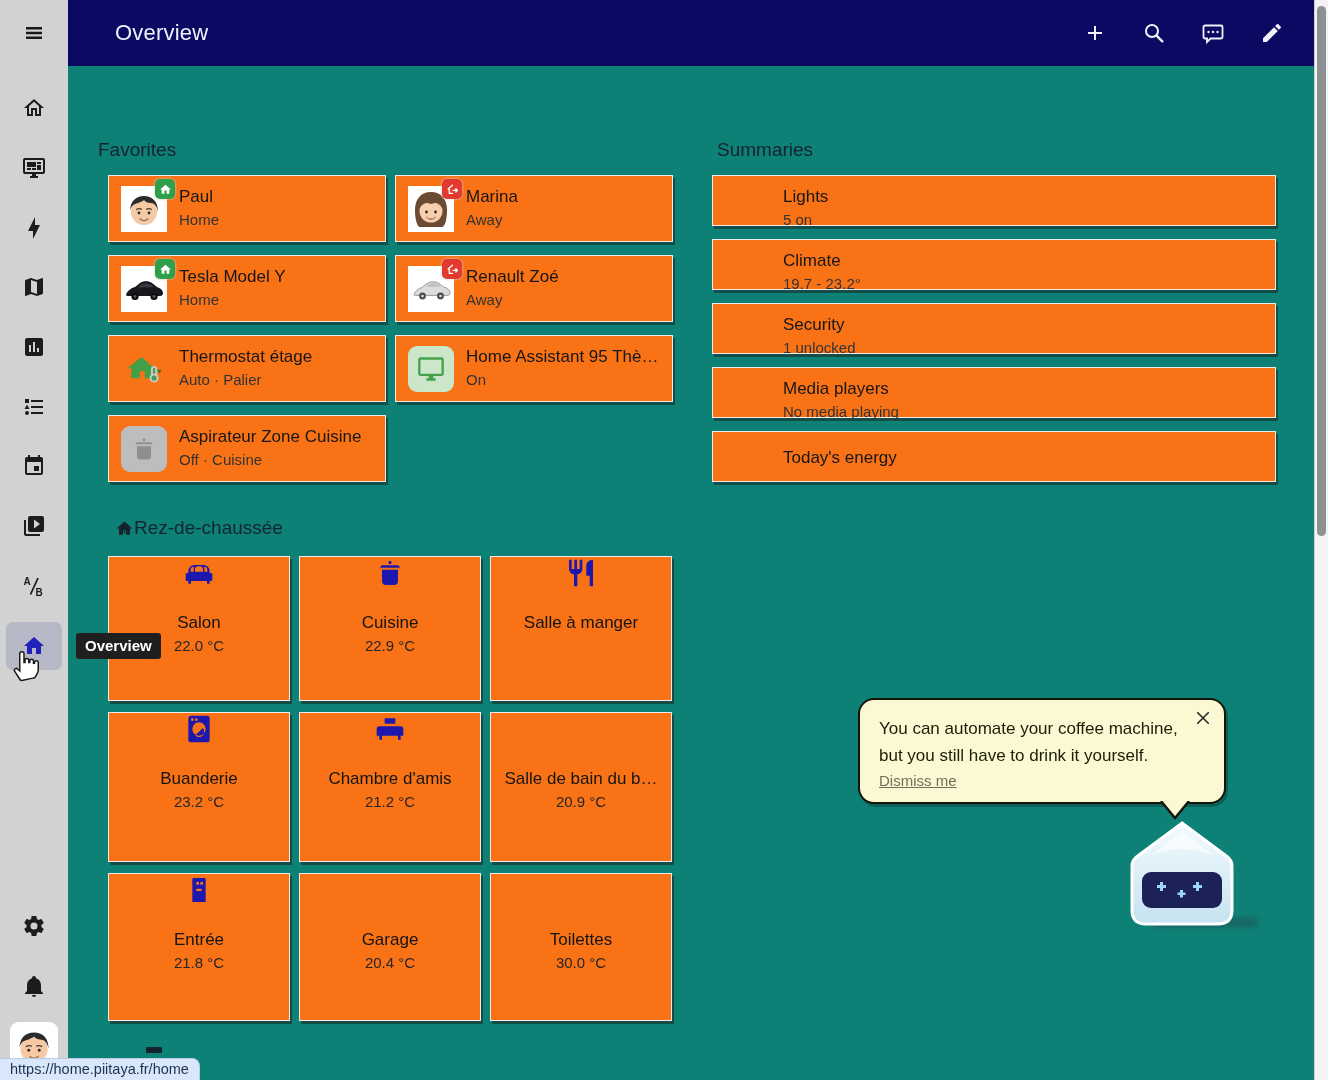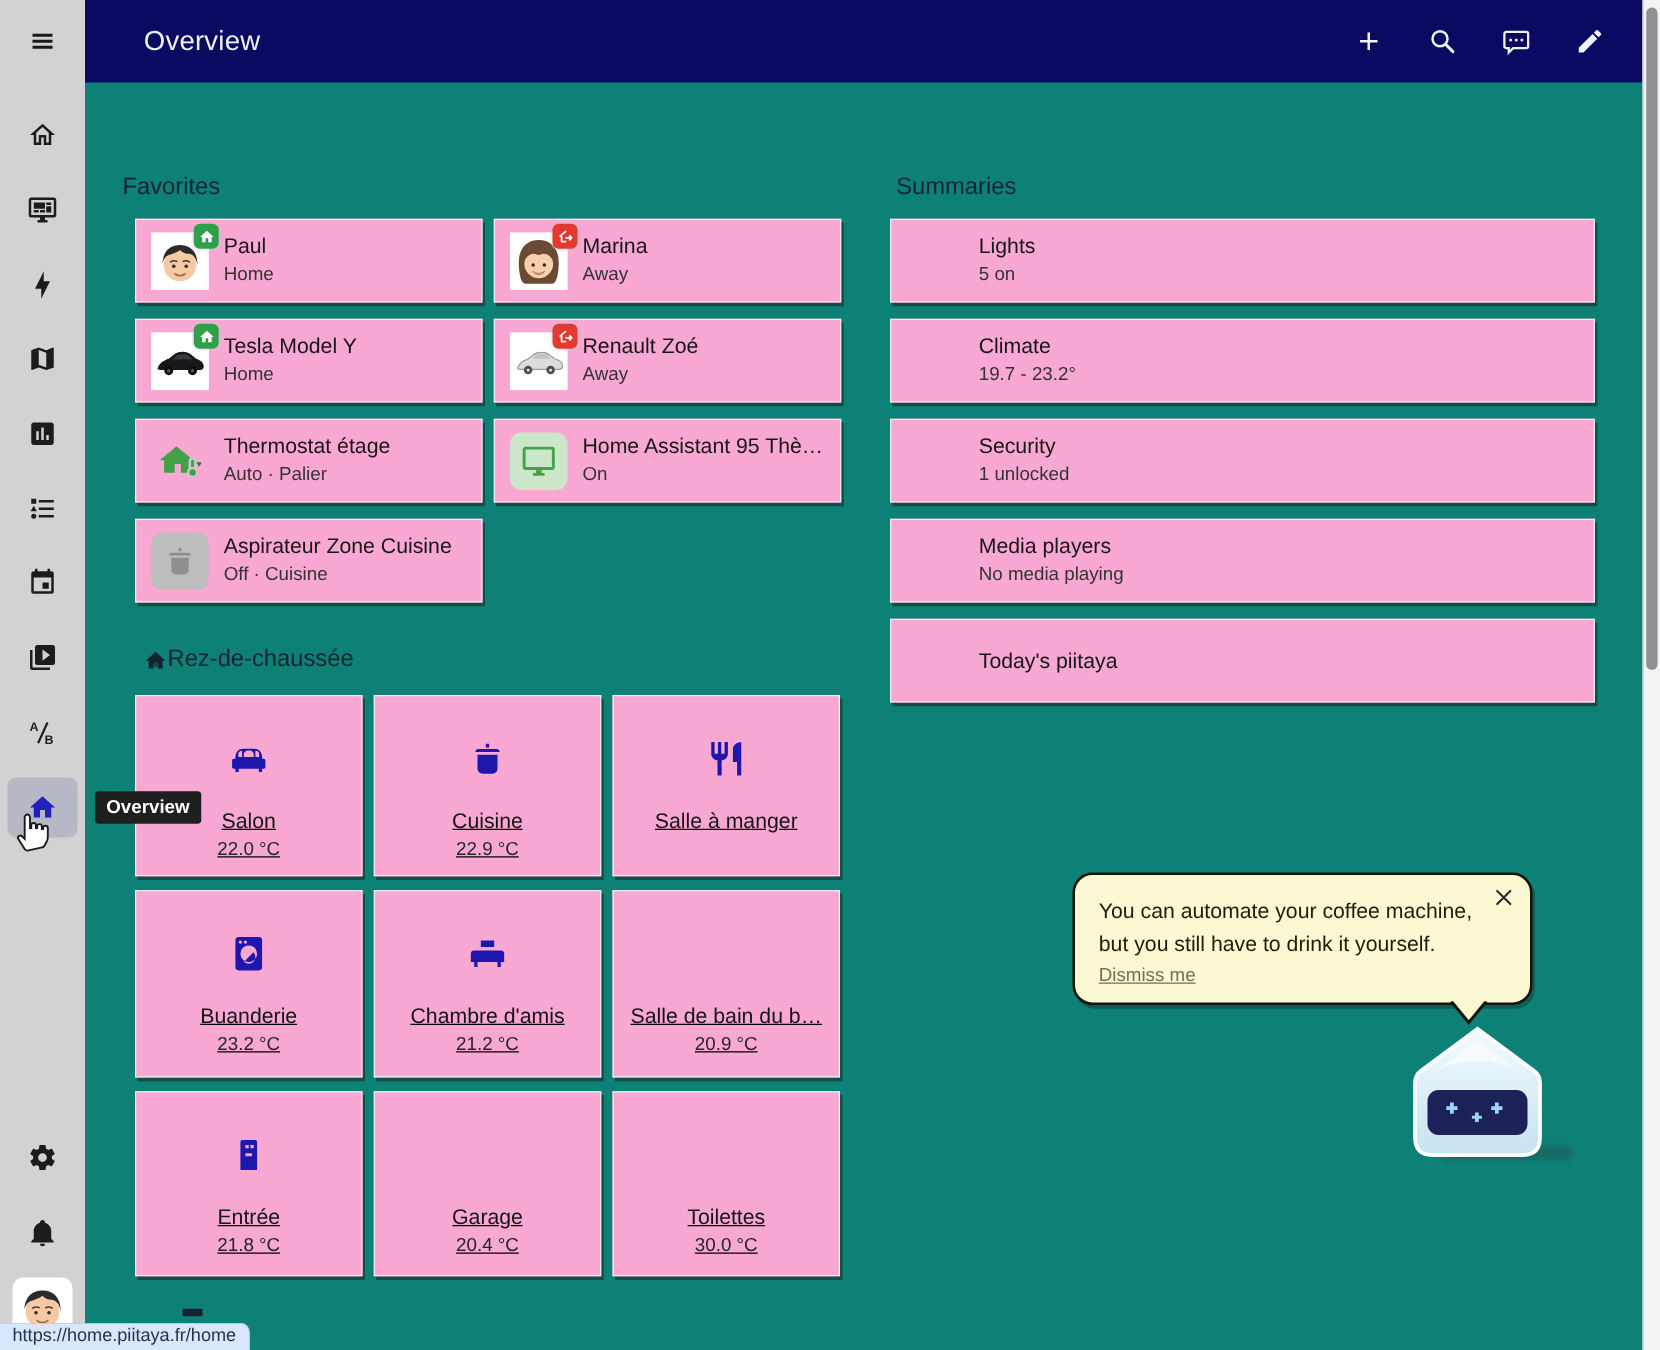--- a/index.html
+++ b/index.html
@@ -32,47 +32,47 @@
   .section-title{position:absolute;color:#15232e;font-size:19px;font-weight:500}
   .area-header{position:absolute;left:115px;top:517px;display:flex;align-items:center;gap:0;color:#15232e}
   .area-header svg{width:19px;height:19px}
   .area-header .t{font-size:19px;font-weight:500}
 
   .grid-fav{position:absolute;left:108px;top:175px;display:grid;grid-template-columns:278px 278px;gap:13px 9px}
   .grid-sum{position:absolute;left:712px;top:175px;display:grid;grid-template-columns:564px;gap:13px}
   .grid-rooms{position:absolute;left:108px;top:556px;display:grid;grid-template-columns:182px 182px 182px;grid-template-rows:145px 150px 148px;gap:11px 9px}
 
   .card{
-    background:#f9a8d4;border:1px solid #ececec;box-sizing:border-box;
-    box-shadow:2px 3px 0 rgba(25,25,25,.5);position:relative;cursor:pointer;text-decoration:underline;
+    background:#f97316;border:1px solid #ececec;box-sizing:border-box;
+    box-shadow:2px 3px 0 rgba(25,25,25,.5);position:relative;cursor:pointer;
   }
   .fav-card{height:67px}
   .fav-text{position:absolute;left:70px;top:10px;right:8px;overflow:hidden;white-space:nowrap}
   .fav-name{font-size:17px;color:#161616;line-height:21px;overflow:hidden;text-overflow:ellipsis}
   .fav-status{font-size:15px;color:#333;line-height:19px;margin-top:3px}
   .fav-media{position:absolute;left:12px;top:10px;width:46px;height:46px}
   .fav-media.photo{background:#fff}
   .fav-media.green-box{background:#cbe6c9;border-radius:9px;display:flex;align-items:center;justify-content:center;color:#45a14b}
   .fav-media.gray-box{background:#bdbdbd;border-radius:9px;display:flex;align-items:center;justify-content:center;color:#8f8f8f}
   .fav-media.plain{display:flex;align-items:center;justify-content:center;color:#43a047}
   .fav-media svg{width:46px;height:46px;display:block}
   .fav-media.green-box svg,.fav-media.gray-box svg{width:28px;height:28px}
   .fav-media.plain svg{width:34px;height:34px}
   .badge{position:absolute;left:46px;top:3px;width:20px;height:20px;border-radius:5px;display:flex;align-items:center;justify-content:center;box-shadow:0 0 0 1.5px rgba(200,200,200,.35)}
   .badge svg{width:13px;height:13px;color:#fff}
   .badge.home{background:#2fa04a}
   .badge.away{background:#e23a30}
 
-  .sum-card{height:67px}
+  .sum-card{height:51px}
   .sum-text{position:absolute;left:70px;top:10px}
   .sum-card.center .sum-text{top:50%;transform:translateY(-50%)}
   .sum-title{font-size:17px;color:#161616;line-height:21px}
   .sum-sub{font-size:15px;color:#333;line-height:19px;margin-top:3px}
 
-  .room-card{display:flex;flex-direction:column;align-items:center;padding-top:34px}
+  .room-card{display:flex;flex-direction:column;align-items:center;}
   .room-icon{height:34px;color:#1d17ad}
   .room-icon svg{width:32px;height:32px;display:block}
   .room-name{margin-top:20px;font-size:17px;color:#141414;line-height:23px;max-width:170px;white-space:nowrap;overflow:hidden;text-overflow:ellipsis}
   .room-temp{margin-top:2px;font-size:15px;color:#262626;line-height:20px}
 
   
   .tooltip{position:absolute;left:76px;top:633px;height:26px;line-height:26px;background:#1f1f1f;color:#fff;
     font-size:15px;font-weight:700;padding:0 9px;border-radius:3px}
   .cursor{position:absolute;left:11px;top:648px;width:30px;height:34px;pointer-events:none}
 
@@ -377,21 +377,21 @@
       </div>
     </div>
     <div class="card sum-card">
       <div class="sum-text">
         <div class="sum-title">Media players</div>
         <div class="sum-sub">No media playing</div>
       </div>
     </div>
     <div class="card sum-card center">
       <div class="sum-text">
-        <div class="sum-title">Today's piitaya</div>
+        <div class="sum-title">Today's energy</div>
       </div>
     </div>
   </div>
 <div class="grid-rooms" id="grid-rooms">
     <div class="card room-card">
       <div class="room-icon">
         <svg viewBox="0 0 24 24" fill="currentColor" fill-rule="evenodd">
           <path d="M12.5 7A2.5 2.5 0 0 1 15 9.5V11H9V9.5A2.5 2.5 0 0 1 11.5 7h1M5.75 9.5V11H8V7.5c0-.09 0-.17.01-.25A2.25 2.25 0 0 0 5.75 9.5m12.5 0a2.25 2.25 0 0 0-2.26-2.25c.01.08.01.16.01.25V11h2.25V9.5M21 12a1 1 0 0 1 1 1v4a1 1 0 0 1-1 1h-1v2h-2v-2H6v2H4v-2H3a1 1 0 0 1-1-1v-4a1 1 0 0 1 1-1h1v-1.5A4.5 4.5 0 0 1 8.5 6h7a4.5 4.5 0 0 1 4.5 4.5V12h1Z"></path>
         </svg>
       </div>

